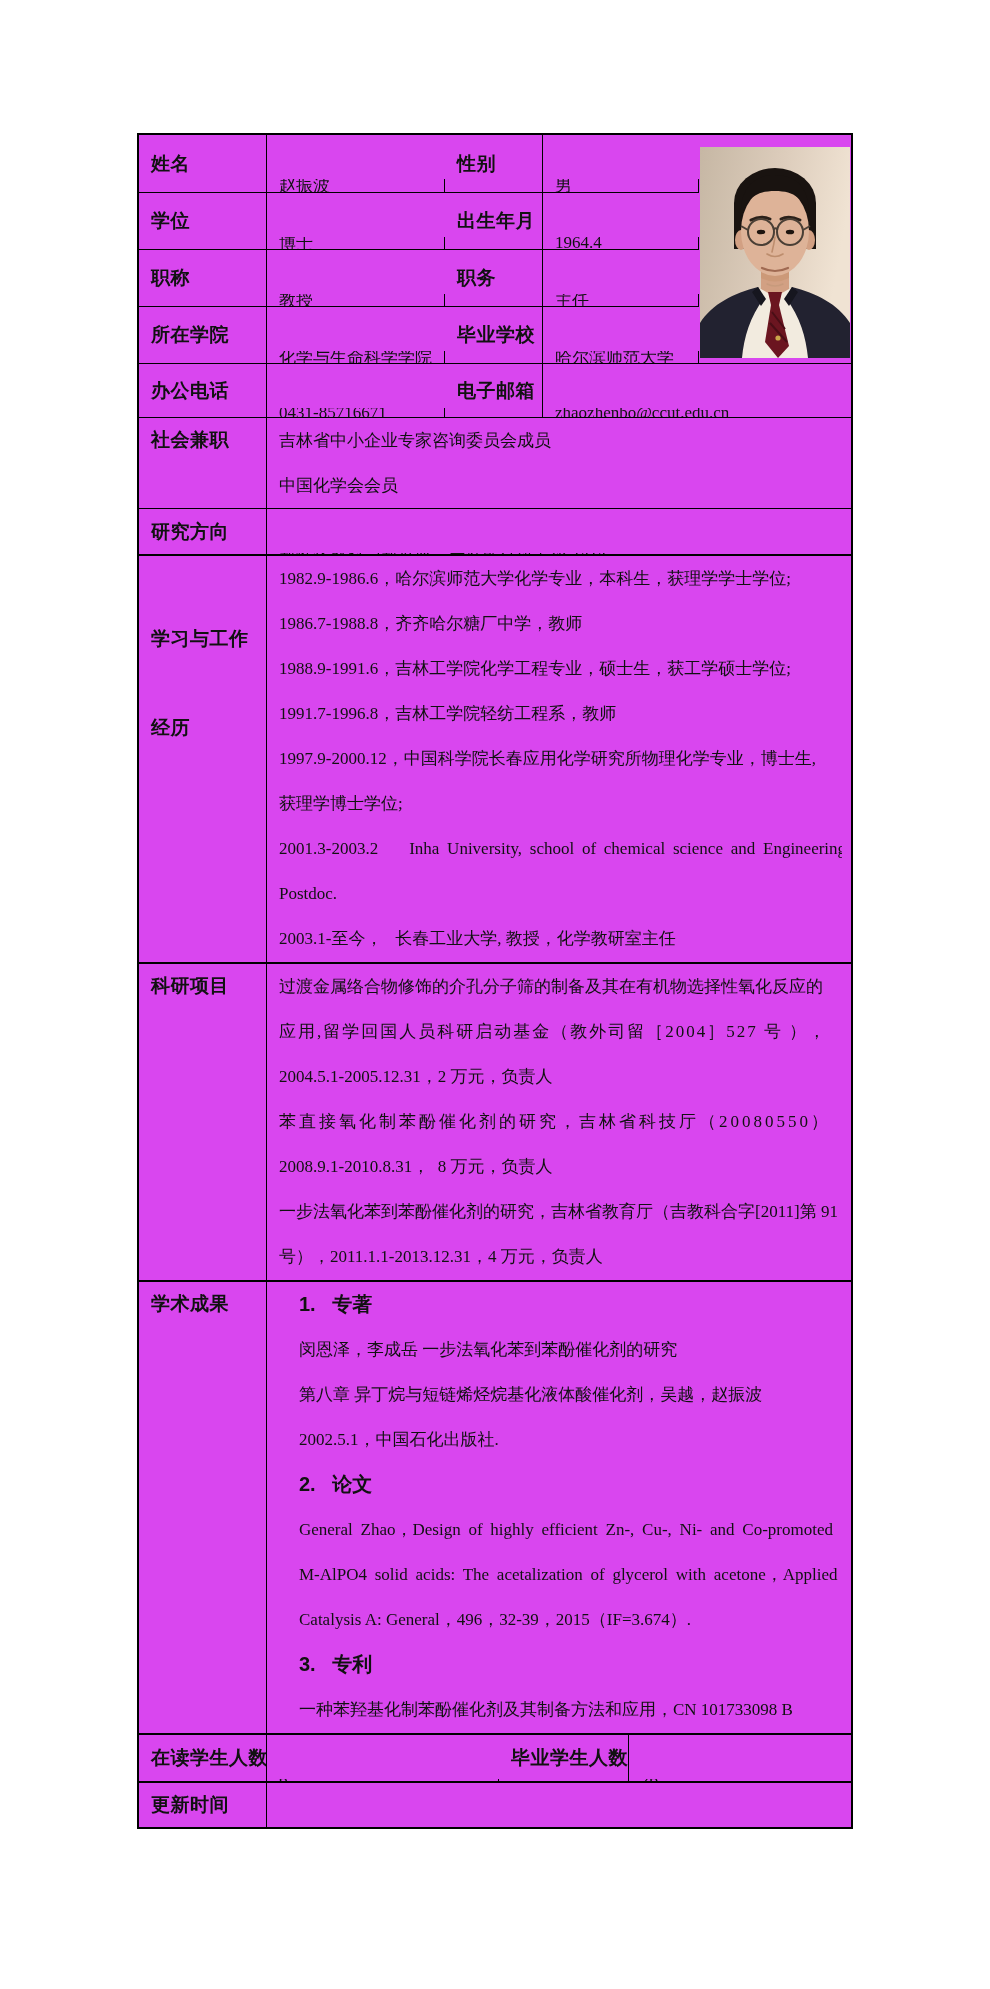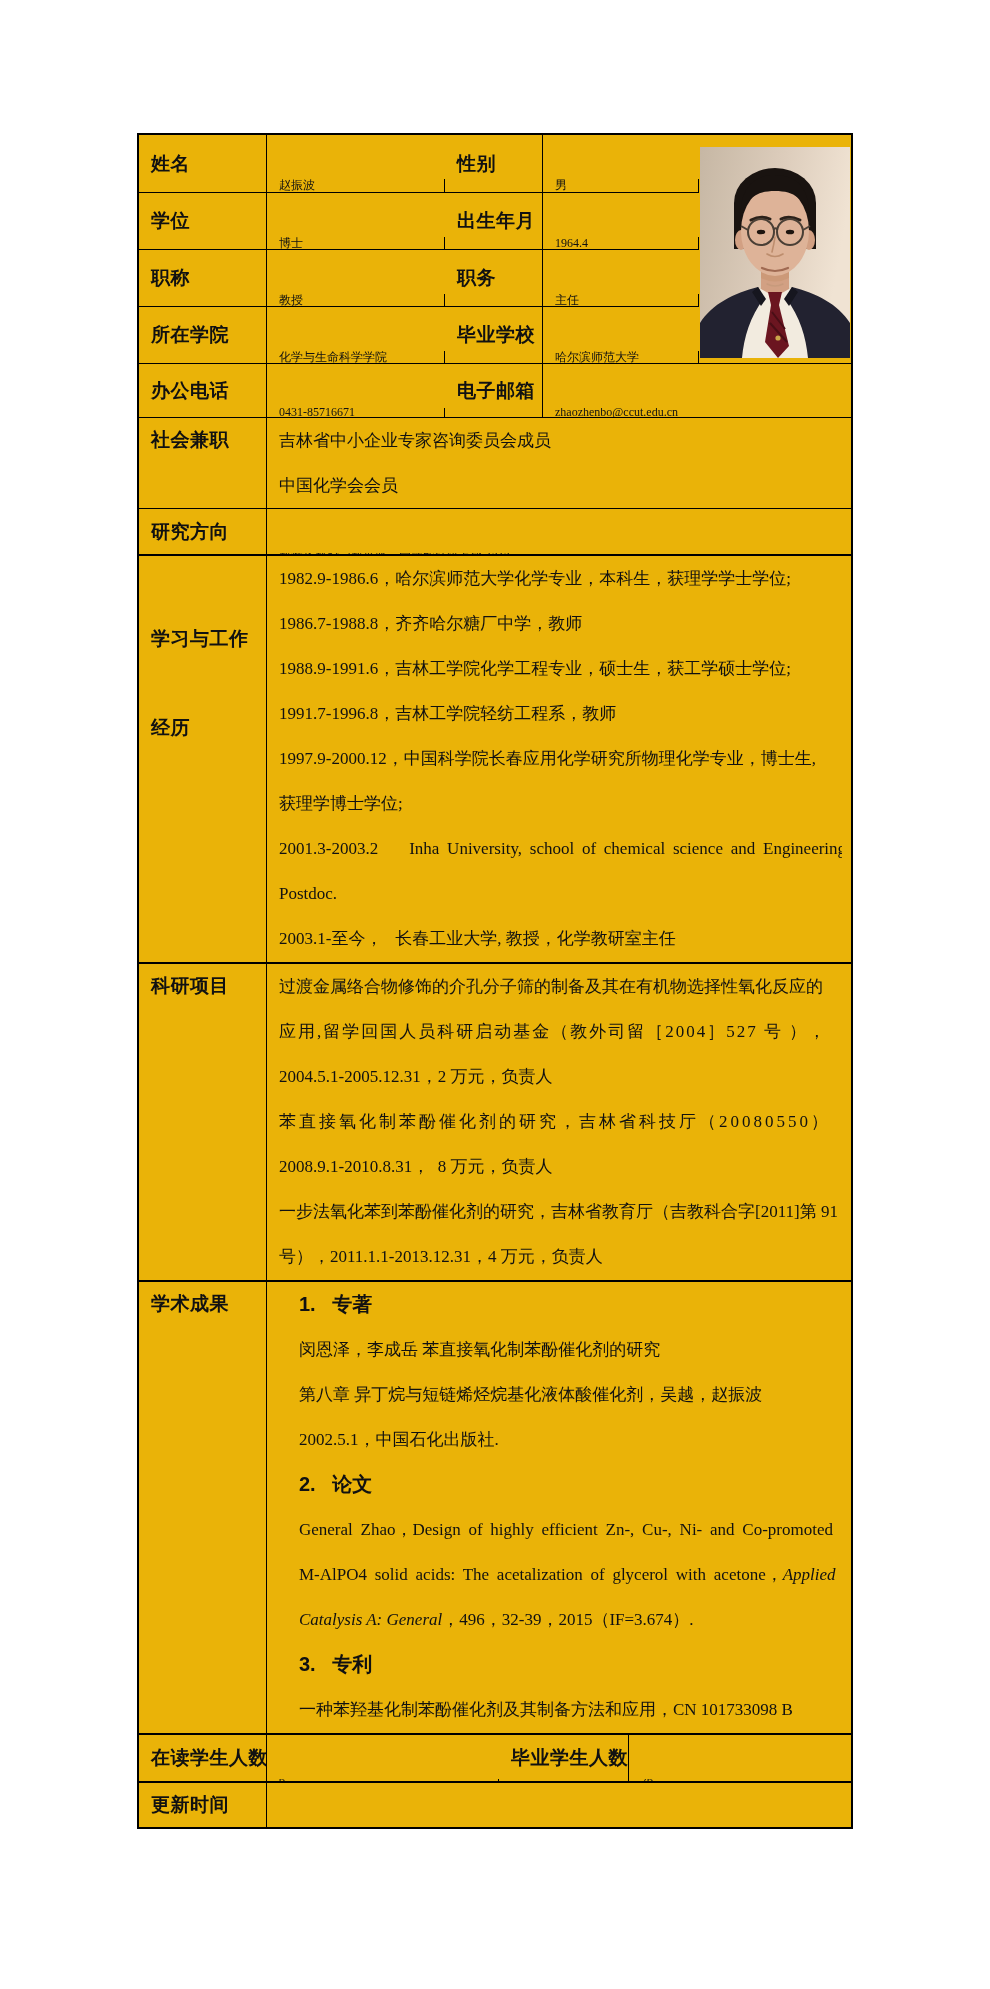--- a/index.html
+++ b/index.html
@@ -3,21 +3,21 @@
 <meta charset="utf-8">
 <style>
   html,body{margin:0;padding:0;}
   body{
     width:990px;height:1989px;background:#ffffff;position:relative;
     font-family:"Liberation Serif", serif;color:#111;
     -webkit-font-smoothing:antialiased;
   }
   .cv-table{
     position:absolute;left:137px;top:133px;width:712px;
-    border:2px solid #000;background:#eab308;
+    border:2px solid #000;background:#d946ef;
   }
   .sec{display:grid;border-bottom:1px solid #000;}
   .sec:last-child{border-bottom:none;}
   .sec.thick{border-top:1px solid #000;}
   .secA{grid-template-columns:128px 178px 98px 156px 1fr;grid-template-rows:58px 57px 57px 56px;}
   .secContact{grid-template-columns:128px 178px 98px 1fr;grid-template-rows:53px;}
   .secSocial{grid-template-columns:128px 1fr;grid-template-rows:90px;}
   .secRD{grid-template-columns:128px 1fr;grid-template-rows:45px;}
   .secExp{grid-template-columns:128px 1fr;grid-template-rows:406px;}
   .secProj{grid-template-columns:128px 1fr;grid-template-rows:316px;}
@@ -28,37 +28,37 @@
   .cell{
     box-sizing:border-box;display:flex;align-items:center;
     padding-left:12px;overflow:hidden;white-space:pre;
   }
   .br{border-right:1px solid #000;}
   .bb{border-bottom:1px solid #000;}
   .lab{
     font-family:"Liberation Sans", sans-serif;font-weight:bold;font-size:19px;
     letter-spacing:0.5px;
   }
-  .val{font-size:12px;margin-top:44px;}
+  .val{font-size:17px;margin-top:44px;}
   .top{align-items:flex-start;}
   .top .labline{line-height:44px;}
   .explab{display:block;padding-top:16px;}
   .explab .l1{line-height:45px;}
   .explab .l2{line-height:45px;text-align:left;width:100px;}
 
   .txt{
     box-sizing:border-box;display:block;align-items:initial;
     padding:0 9px 0 12px;font-size:17px;white-space:normal;
   }
   .tline{line-height:45px;white-space:pre;overflow:hidden;}
   .tline.h{font-weight:bold;font-family:"Liberation Sans", sans-serif;font-size:20px;}
   .tline.ws{word-spacing:3.5px;}
   .tline.ls{letter-spacing:3px;}
   .tline.ls2{letter-spacing:2px;}
-  .it{font-style:italic;}
+  .it{}
 
   .photo-cell{
     grid-column:5;grid-row:1 / span 4;
     display:flex;justify-content:center;align-items:flex-start;
     padding:12px 0 0 0;overflow:hidden;
   }
   .photo-cell svg{display:block;}
 </style>
 </head>
 <body>
@@ -199,21 +199,21 @@
         <div class="tline"><span>号），2011.1.1-2013.12.31，4 万元，负责人</span></div>
       </div>
   </div>
 
   <div class="sec secAch thick">
     <div class="cell lab br top">
       <span class="labline">学术成果</span>
     </div>
     <div class="cell txt">
         <div class="tline h"><span>1.   专著</span></div>
-        <div class="tline"><span>闵恩泽，李成岳 苯直接氧化制苯酚催化剂的研究</span></div>
+        <div class="tline"><span>闵恩泽，李成岳 一步法氧化苯到苯酚催化剂的研究</span></div>
         <div class="tline"><span>第八章 异丁烷与短链烯烃烷基化液体酸催化剂，吴越，赵振波</span></div>
         <div class="tline"><span>2002.5.1，中国石化出版社.</span></div>
         <div class="tline h"><span>2.   论文</span></div>
         <div class="tline ws"><span>General Zhao，Design of highly efficient Zn-, Cu-, Ni- and Co-promoted</span></div>
         <div class="tline ws"><span>M-AlPO4 solid acids: The acetalization of glycerol with acetone，</span><span class="it">Applied</span></div>
         <div class="tline"><span class="it">Catalysis A: General</span><span>，496，32-39，2015（IF=3.674）.</span></div>
         <div class="tline h"><span>3.   专利</span></div>
         <div class="tline"><span>一种苯羟基化制苯酚催化剂及其制备方法和应用，CN 101733098 B</span></div>
       </div>
   </div>

